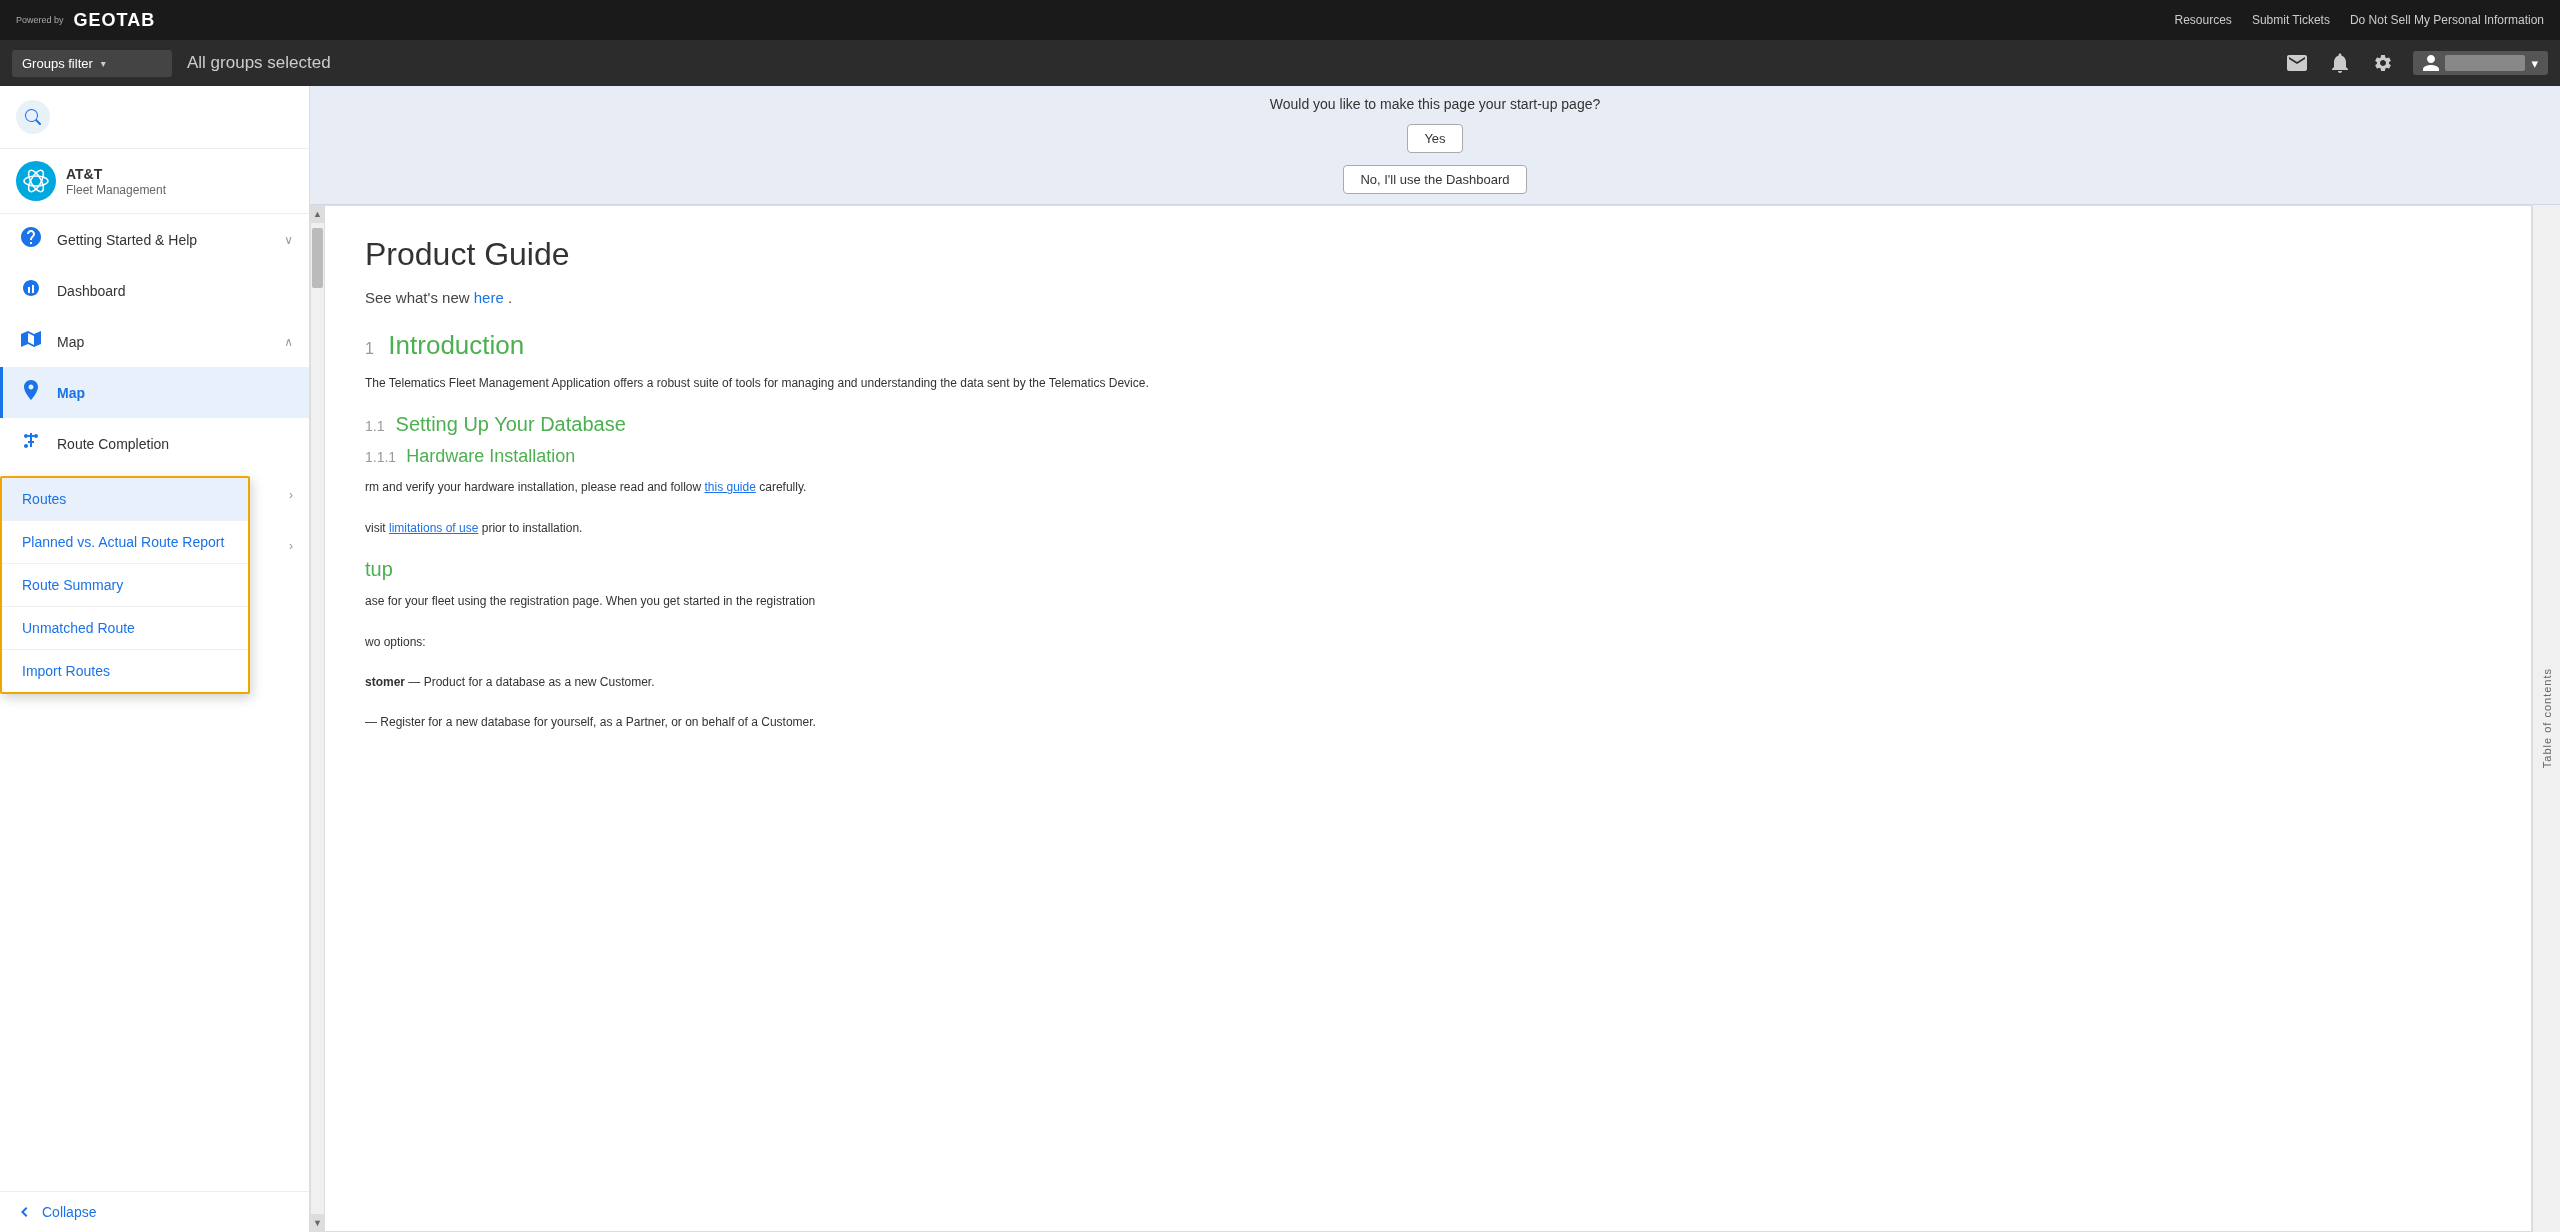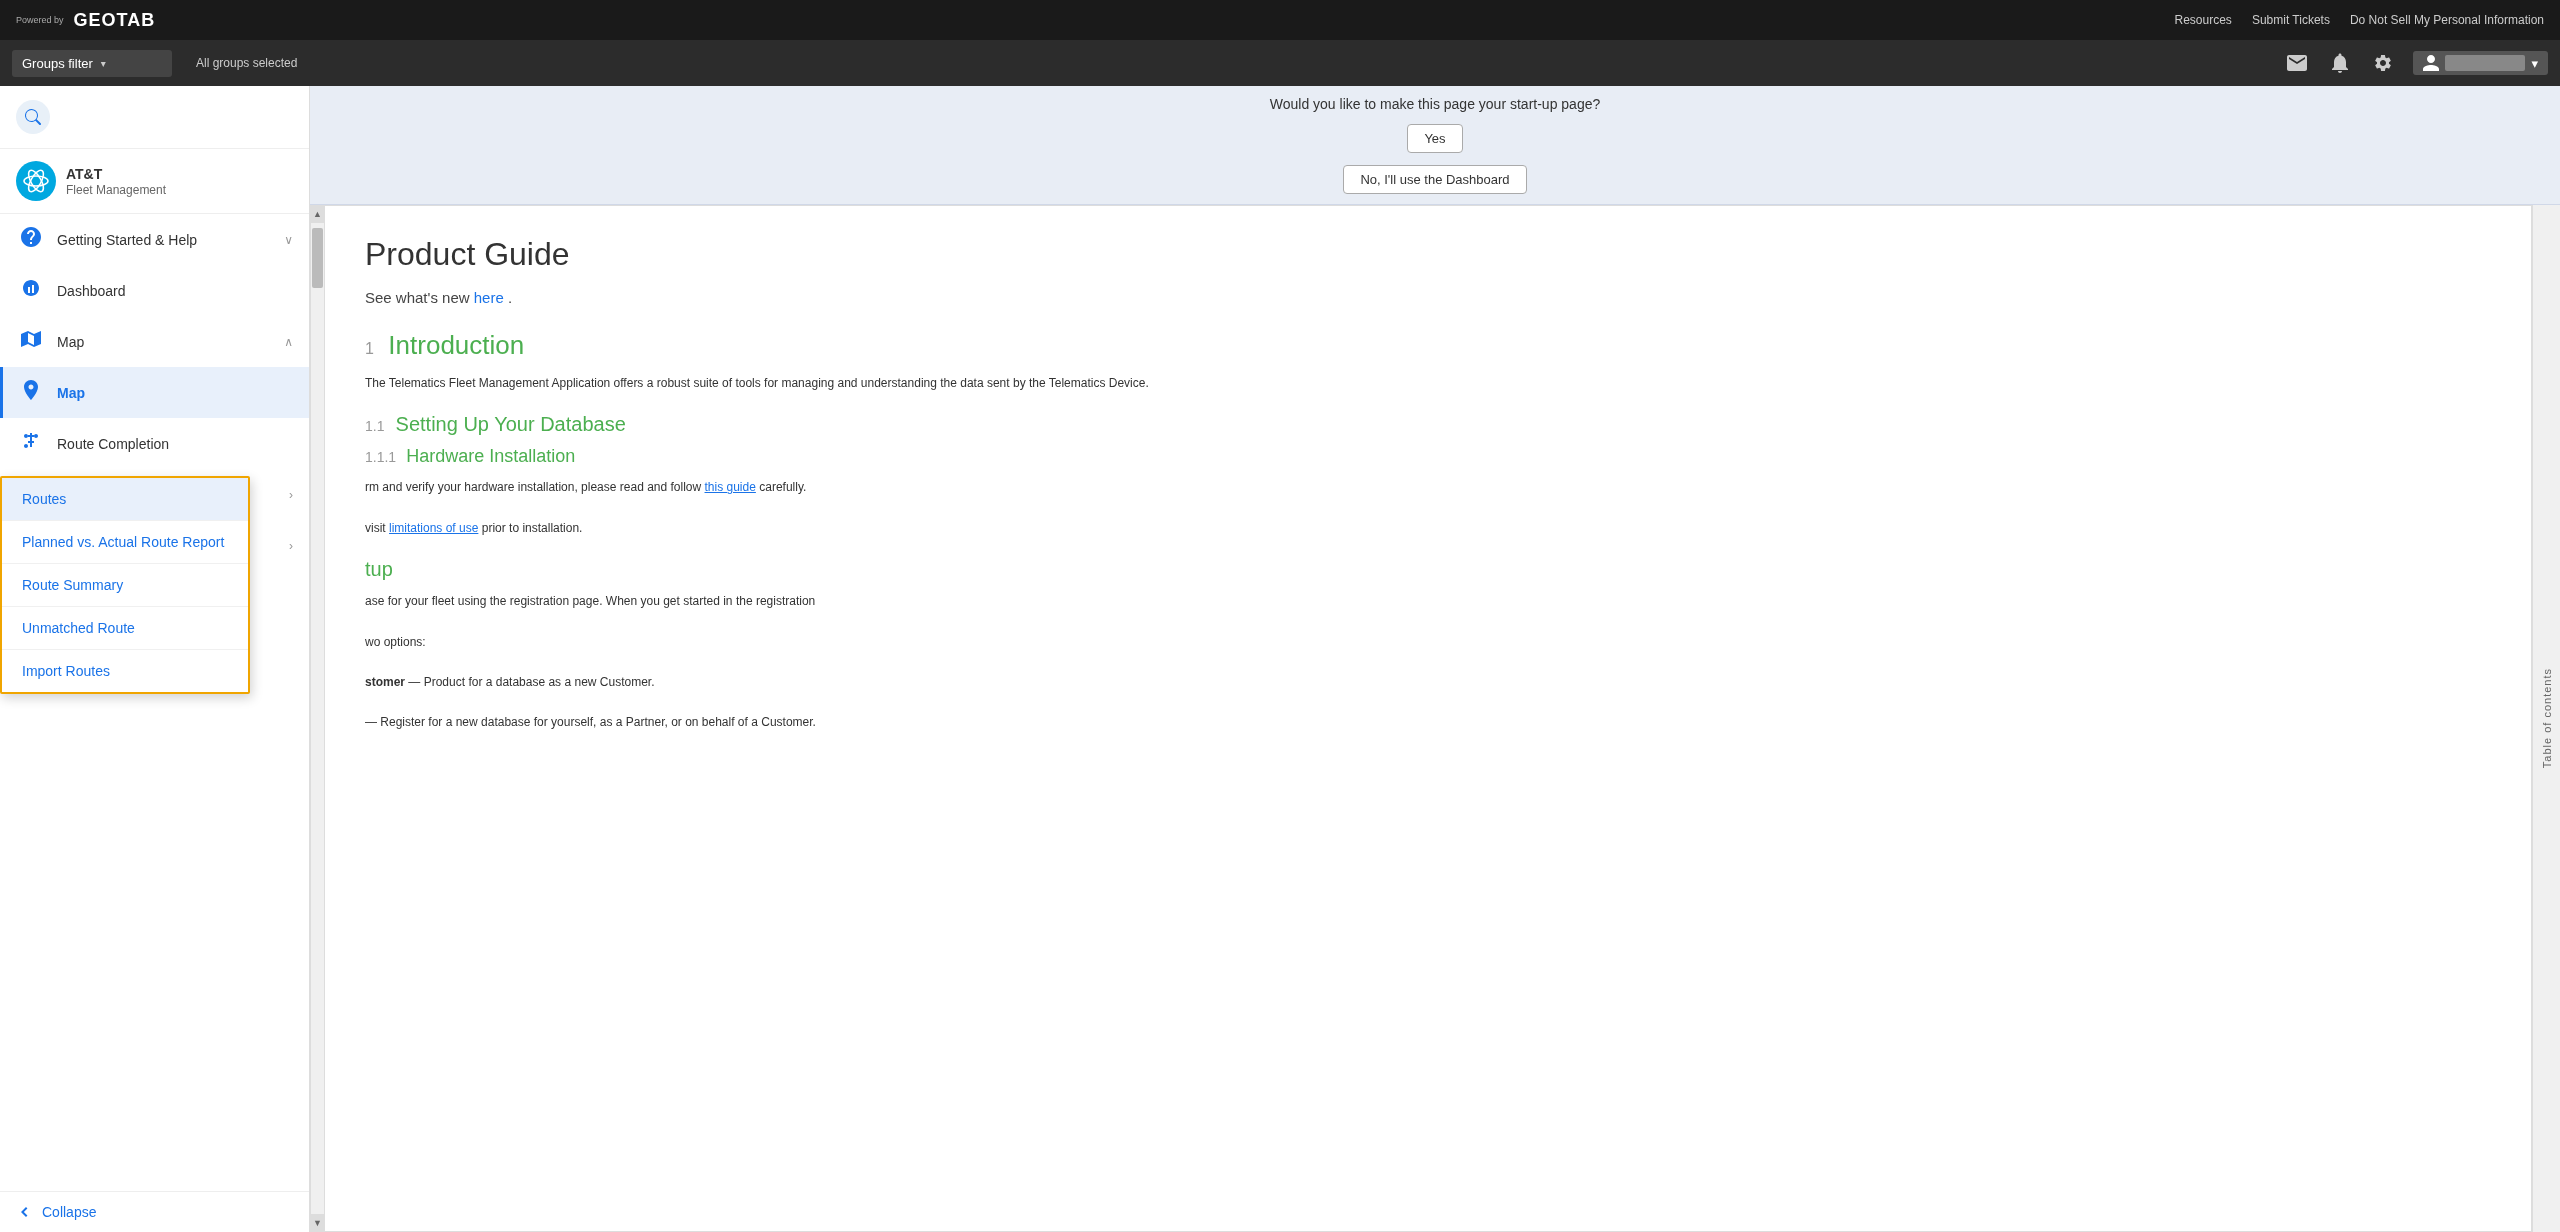--- a/index.html
+++ b/index.html
@@ -22,37 +22,37 @@
     .top-bar-right { display: flex; align-items: center; gap: 20px; }
     .top-nav-link { color: #ccc; font-size: 12px; cursor: pointer; text-decoration: none; }
 
     
     .second-bar {
       background: #2c2c2c;
       height: 46px;
       display: flex;
       align-items: center;
       padding: 0 12px;
-      gap: 24px;
+      gap: 15px;
     }
     .groups-filter-btn {
       background: #444;
       border: none;
       color: #fff;
       padding: 6px 10px;
       border-radius: 3px;
       font-size: 13px;
       cursor: pointer;
       display: flex;
       align-items: center;
       gap: 8px;
       min-width: 160px;
     }
     .groups-filter-btn .dropdown-arrow { font-size: 10px; color: #ccc; }
-    .groups-selected-text { color: #ccc; font-size: 12px; flex: 1; }
+    .groups-selected-text { color: #ccc; font-size: 17px; flex: 1; }
     .second-bar-icons { margin-left: auto; display: flex; align-items: center; gap: 16px; }
     .icon-btn {
       background: none;
       border: none;
       color: #ccc;
       cursor: pointer;
       font-size: 18px;
       display: flex;
       align-items: center;
       justify-content: center;

